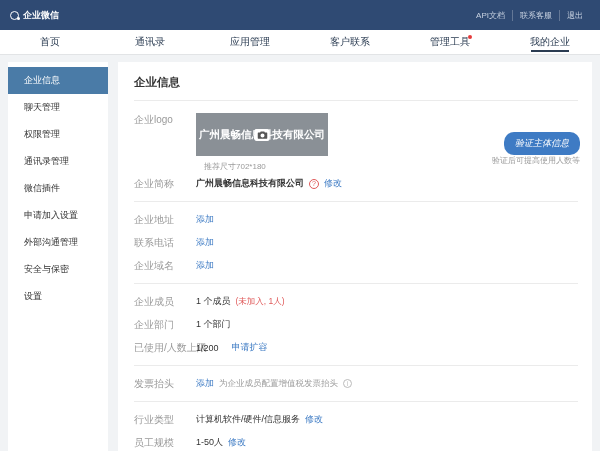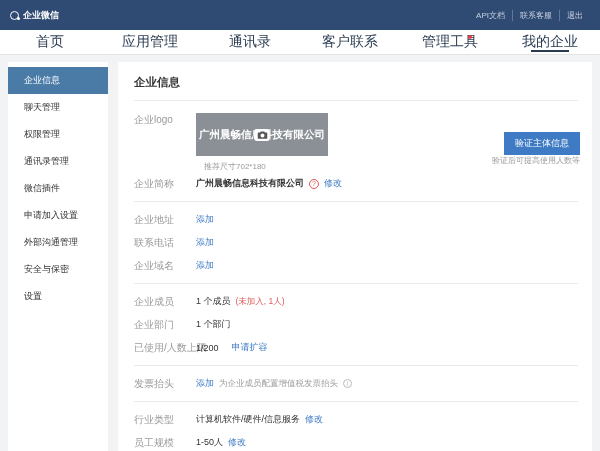--- a/index.html
+++ b/index.html
@@ -10,21 +10,21 @@
   .topbar { height:30px; background:#2F4A73; display:flex; align-items:center; justify-content:space-between; padding:0 10px; }
   .brand { display:flex; align-items:center; gap:4px; color:#FFF; font-size:9px; font-weight:bold; }
   .brand-icon { width:9px; height:9px; border:1.5px solid #FFF; border-radius:50%; position:relative; }
   .brand-icon::after { content:""; position:absolute; right:-2px; bottom:-1px; width:3px; height:3px; background:#FFF; border-radius:50%; }
   .top-links { display:flex; align-items:center; font-size:8px; color:#C9D3E2; }
   .top-links span { padding:0 7px; cursor:pointer; }
   .top-links span + span { border-left:1px solid rgba(255,255,255,.25); }
 
   
   .navbar { height:24px; background:#FFF; display:flex; box-shadow:0 1px 0 rgba(0,0,0,.06); }
-  .nav-tab { flex:1; display:flex; align-items:center; justify-content:center; font-size:14px; color:#2B3C52; position:relative; cursor:pointer; }
+  .nav-tab { flex:1; display:flex; align-items:center; justify-content:center; font-size:10px; color:#2B3C52; position:relative; cursor:pointer; }
   .nav-tab .underline { display:none; }
   .nav-tab.active { font-weight:normal; }
   .nav-tab.active .underline { display:block; position:absolute; bottom:2px; left:50%; transform:translateX(-50%); width:38px; height:2px; background:#2B3C52; }
   .nav-dot { position:absolute; top:5px; margin-left:40px; width:4px; height:4px; border-radius:50%; background:#E53B3B; }
 
   
   .content { display:flex; gap:10px; padding:8px; height:445px; }
   .sidebar { width:100px; background:#FFF; padding-top:5px; flex:none; }
   .side-item { height:27px; line-height:27px; padding-left:16px; font-size:9px; color:#333; cursor:pointer; white-space:nowrap; }
   .side-item.active { background:#4A7BA7; color:#FFF; }
@@ -43,21 +43,21 @@
 
   
   .logo-wrap { display:flex; flex-direction:column; gap:5px; }
   .logo-box { width:132px; height:43px; background:#8A9096; color:#FFF; font-weight:bold; font-size:10.5px; display:flex; align-items:center; justify-content:center; position:relative; letter-spacing:0; cursor:pointer; }
   .cam-badge { position:absolute; left:50%; top:50%; transform:translate(-50%,-50%); width:15px; height:12px; background:#FFF; border-radius:2px; display:flex; align-items:center; justify-content:center; }
   .cam-badge svg { display:block; }
   .logo-hint { font-size:8px; color:#9A9A9A;margin-left:8px; }
 
   
   .verify { position:absolute; right:12px; top:70px; text-align:right; }
-  .verify-btn { display:inline-block; background:#3E7BC4; color:#FFF; font-size:9px; padding:5px 11px; border-radius:0; border:none; cursor:pointer; font-family:inherit; }
+  .verify-btn { display:inline-block; background:#3E7BC4; color:#FFF; font-size:9px; padding:5px 11px; border-radius:10px; border:none; cursor:pointer; font-family:inherit;font-style:italic; }
   .verify-cap { font-size:8px; color:#9A9A9A; }
 
   
   .q-icon { width:10px; height:10px; border:1px solid #E05A5A; color:#E05A5A; border-radius:50%; font-size:7px; line-height:8px; text-align:center; display:inline-block; cursor:pointer; }
   .i-icon { width:9px; height:9px; border:1px solid #BBB; color:#BBB; border-radius:50%; font-size:6.5px; line-height:7px; text-align:center; display:inline-block; }
 </style>
 </head>
 <body>
 
 <div class="topbar">
@@ -70,24 +70,24 @@
     <span>联系客服</span>
     <span>退出</span>
   </div>
 </div>
 
 <div class="navbar">
   <div class="nav-tab">
       <span>首页</span>
     </div>
   <div class="nav-tab">
+      <span>通讯录</span>
+    </div>
+  <div class="nav-tab">
       <span>应用管理</span>
-    </div>
-  <div class="nav-tab">
-      <span>通讯录</span>
     </div>
   <div class="nav-tab">
       <span>客户联系</span>
     </div>
   <div class="nav-tab">
       <span>管理工具</span>
       <i class="nav-dot"></i>
     </div>
   <div class="nav-tab active">
       <span>我的企业</span>

